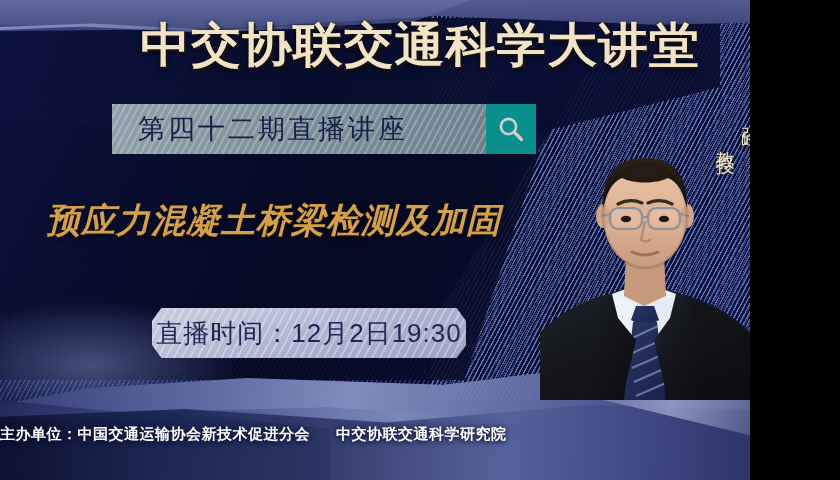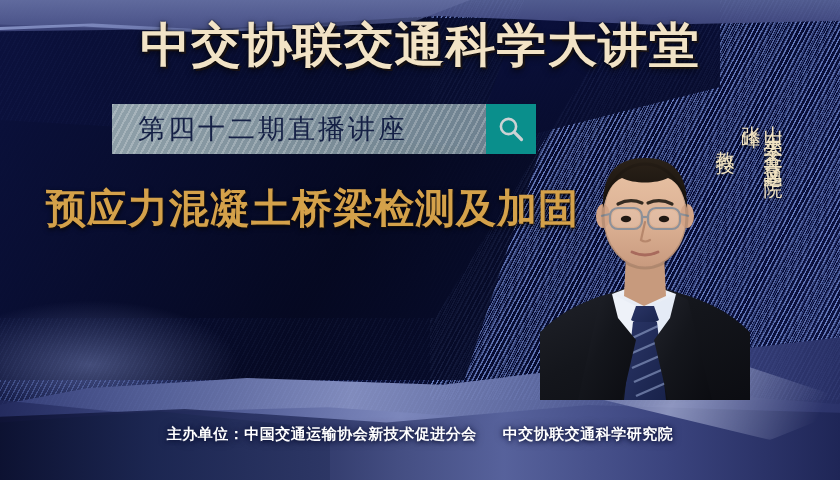--- a/index.html
+++ b/index.html
@@ -6,21 +6,21 @@
     margin: 0;
     padding: 0;
     background: #000;
   }
   body {
     font-family: "Liberation Sans", "DejaVu Sans", sans-serif;
   }
 
   #poster {
     position: relative;
-    width: 840px;
+    width: 750px;
     height: 480px;
     overflow: hidden;
     background: #0a0f3a;
   }
 
   
   .bg-base {
     position: absolute;
     inset: 0;
     background:
@@ -204,29 +204,30 @@
     background: #0a8f8c;
     display: flex;
     align-items: center;
     justify-content: center;
   }
   .search-box svg { display: block; }
 
   
   .topic-title {
     position: absolute;
-    left: 46px; top: 182px;
+    left: 46px; top: 194px;
     width: 520px;
-    font-size: 40px;
+    font-size: 34px;
     line-height: 52px;
     font-weight: bold;
     letter-spacing: 1px;
     color: #d4a14a;
     text-shadow: 0 2px 5px rgba(0,0,0,0.75), 1px 1px 0 rgba(60,35,5,0.6);
     white-space: nowrap;
+    font-style: italic;
   }
 
   
   .time-pill {
     position: absolute;
     left: 152px; top: 308px;
     width: 314px; height: 50px;
     background: linear-gradient(165deg, rgba(216,220,238,0.93) 0%, rgba(196,203,228,0.90) 45%, rgba(175,184,216,0.88) 100%);
     clip-path: polygon(3% 0%, 97% 0%, 100% 26%, 100% 74%, 97% 100%, 3% 100%, 0% 74%, 0% 26%);
     display: flex;
@@ -286,21 +287,21 @@
     left: 760px; top: 110px;
     font-size: 19px;
     letter-spacing: 6px;
   }
 
   
   .footer {
     position: absolute;
     left: 0; top: 425px;
     width: 840px;
-    text-align: center;
+    text-align: left;
     color: #ffffff;
     font-size: 15px;
     font-weight: bold;
     letter-spacing: 0.5px;
     text-shadow: 0 1px 4px rgba(10,15,50,0.95), 0 0 8px rgba(10,15,50,0.7);
     white-space: nowrap;
   }
   .footer .gap { display: inline-block; width: 26px; }
 </style>
 </head>
@@ -423,20 +424,23 @@
         <svg width="30" height="30" viewBox="0 0 30 30">
           <circle cx="12.5" cy="12.5" r="7.6" fill="none" stroke="#ccd2d4" stroke-width="2.6"></circle>
           <line x1="18.2" y1="18.2" x2="25.5" y2="25.5" stroke="#ccd2d4" stroke-width="3.2" stroke-linecap="round"></line>
         </svg>
       </span>
     </div>
   </div>
 
   <div class="topic-title">预应力混凝土桥梁检测及加固</div>
 
+  <div class="time-pill">
+    <span class="time-text">直播时间：12月2日19:30</span>
+  </div>
 
   <div class="v-col v-name">
     <span class="nm">张峰</span>
     <span class="rk">教授</span>
   </div>
 
   <div class="v-col v-inst">山东大学齐鲁交通学院</div>
 
   <div class="footer">
     <span>主办单位：</span><span>中国交通运输协会新技术促进分会</span><span class="gap"></span><span>中交协联交通科学研究院</span>

